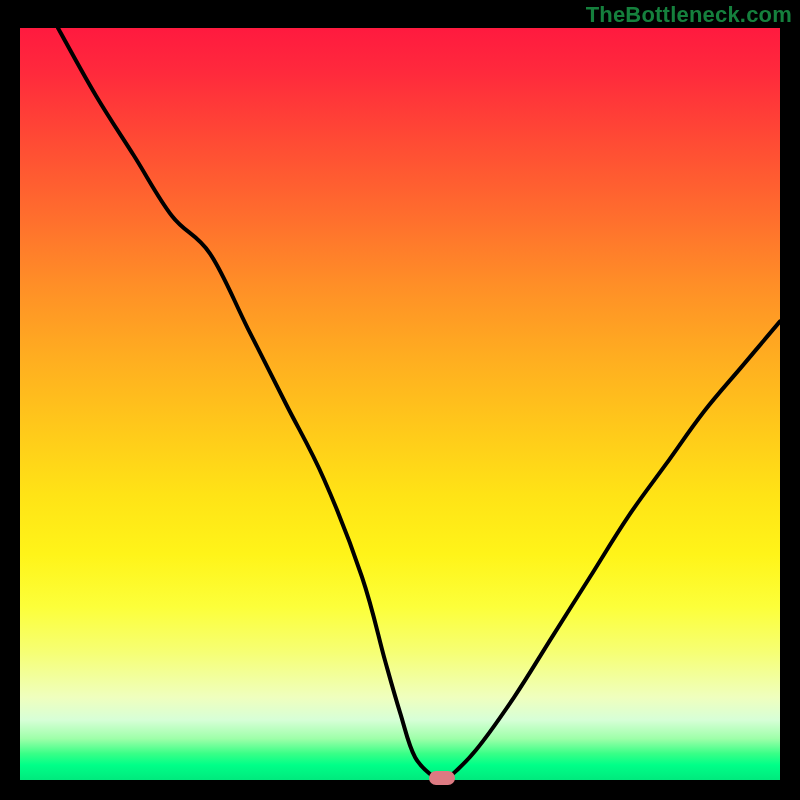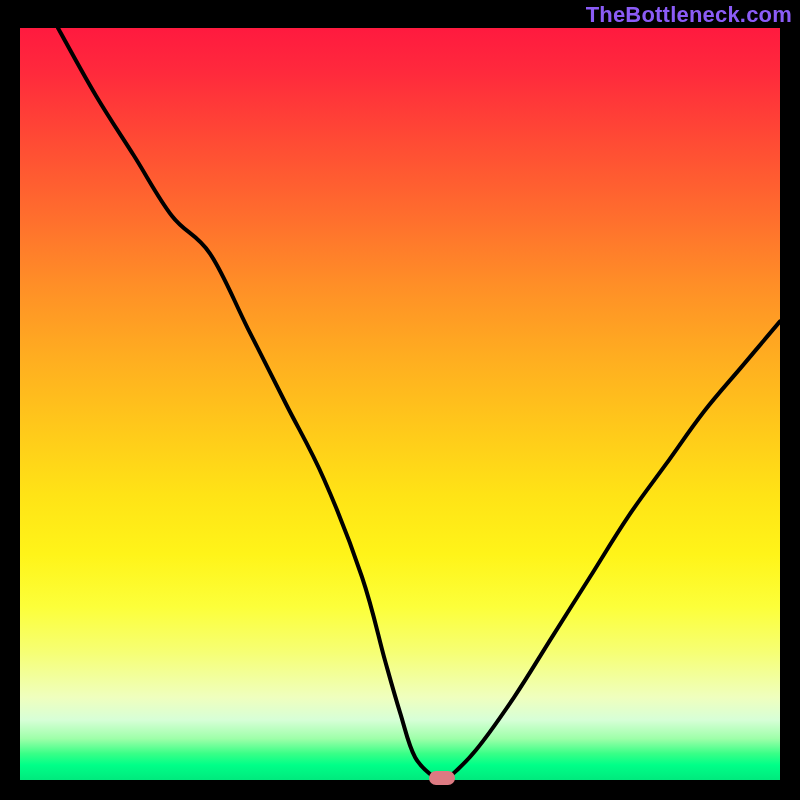--- a/index.html
+++ b/index.html
@@ -14,21 +14,21 @@
   .frame {
     position: relative;
     width: 800px;
     height: 800px;
     background: #000;
   }
   .watermark {
     position: absolute;
     top: 2px;
     right: 8px;
-    color: #8b5cf6;
+    color: #15803d;
     font-size: 22px;
     font-weight: 600;
     letter-spacing: 0.2px;
     z-index: 5;
   }
   .plot-area {
     position: absolute;
     left: 20px;
     top: 28px;
     width: 760px;

